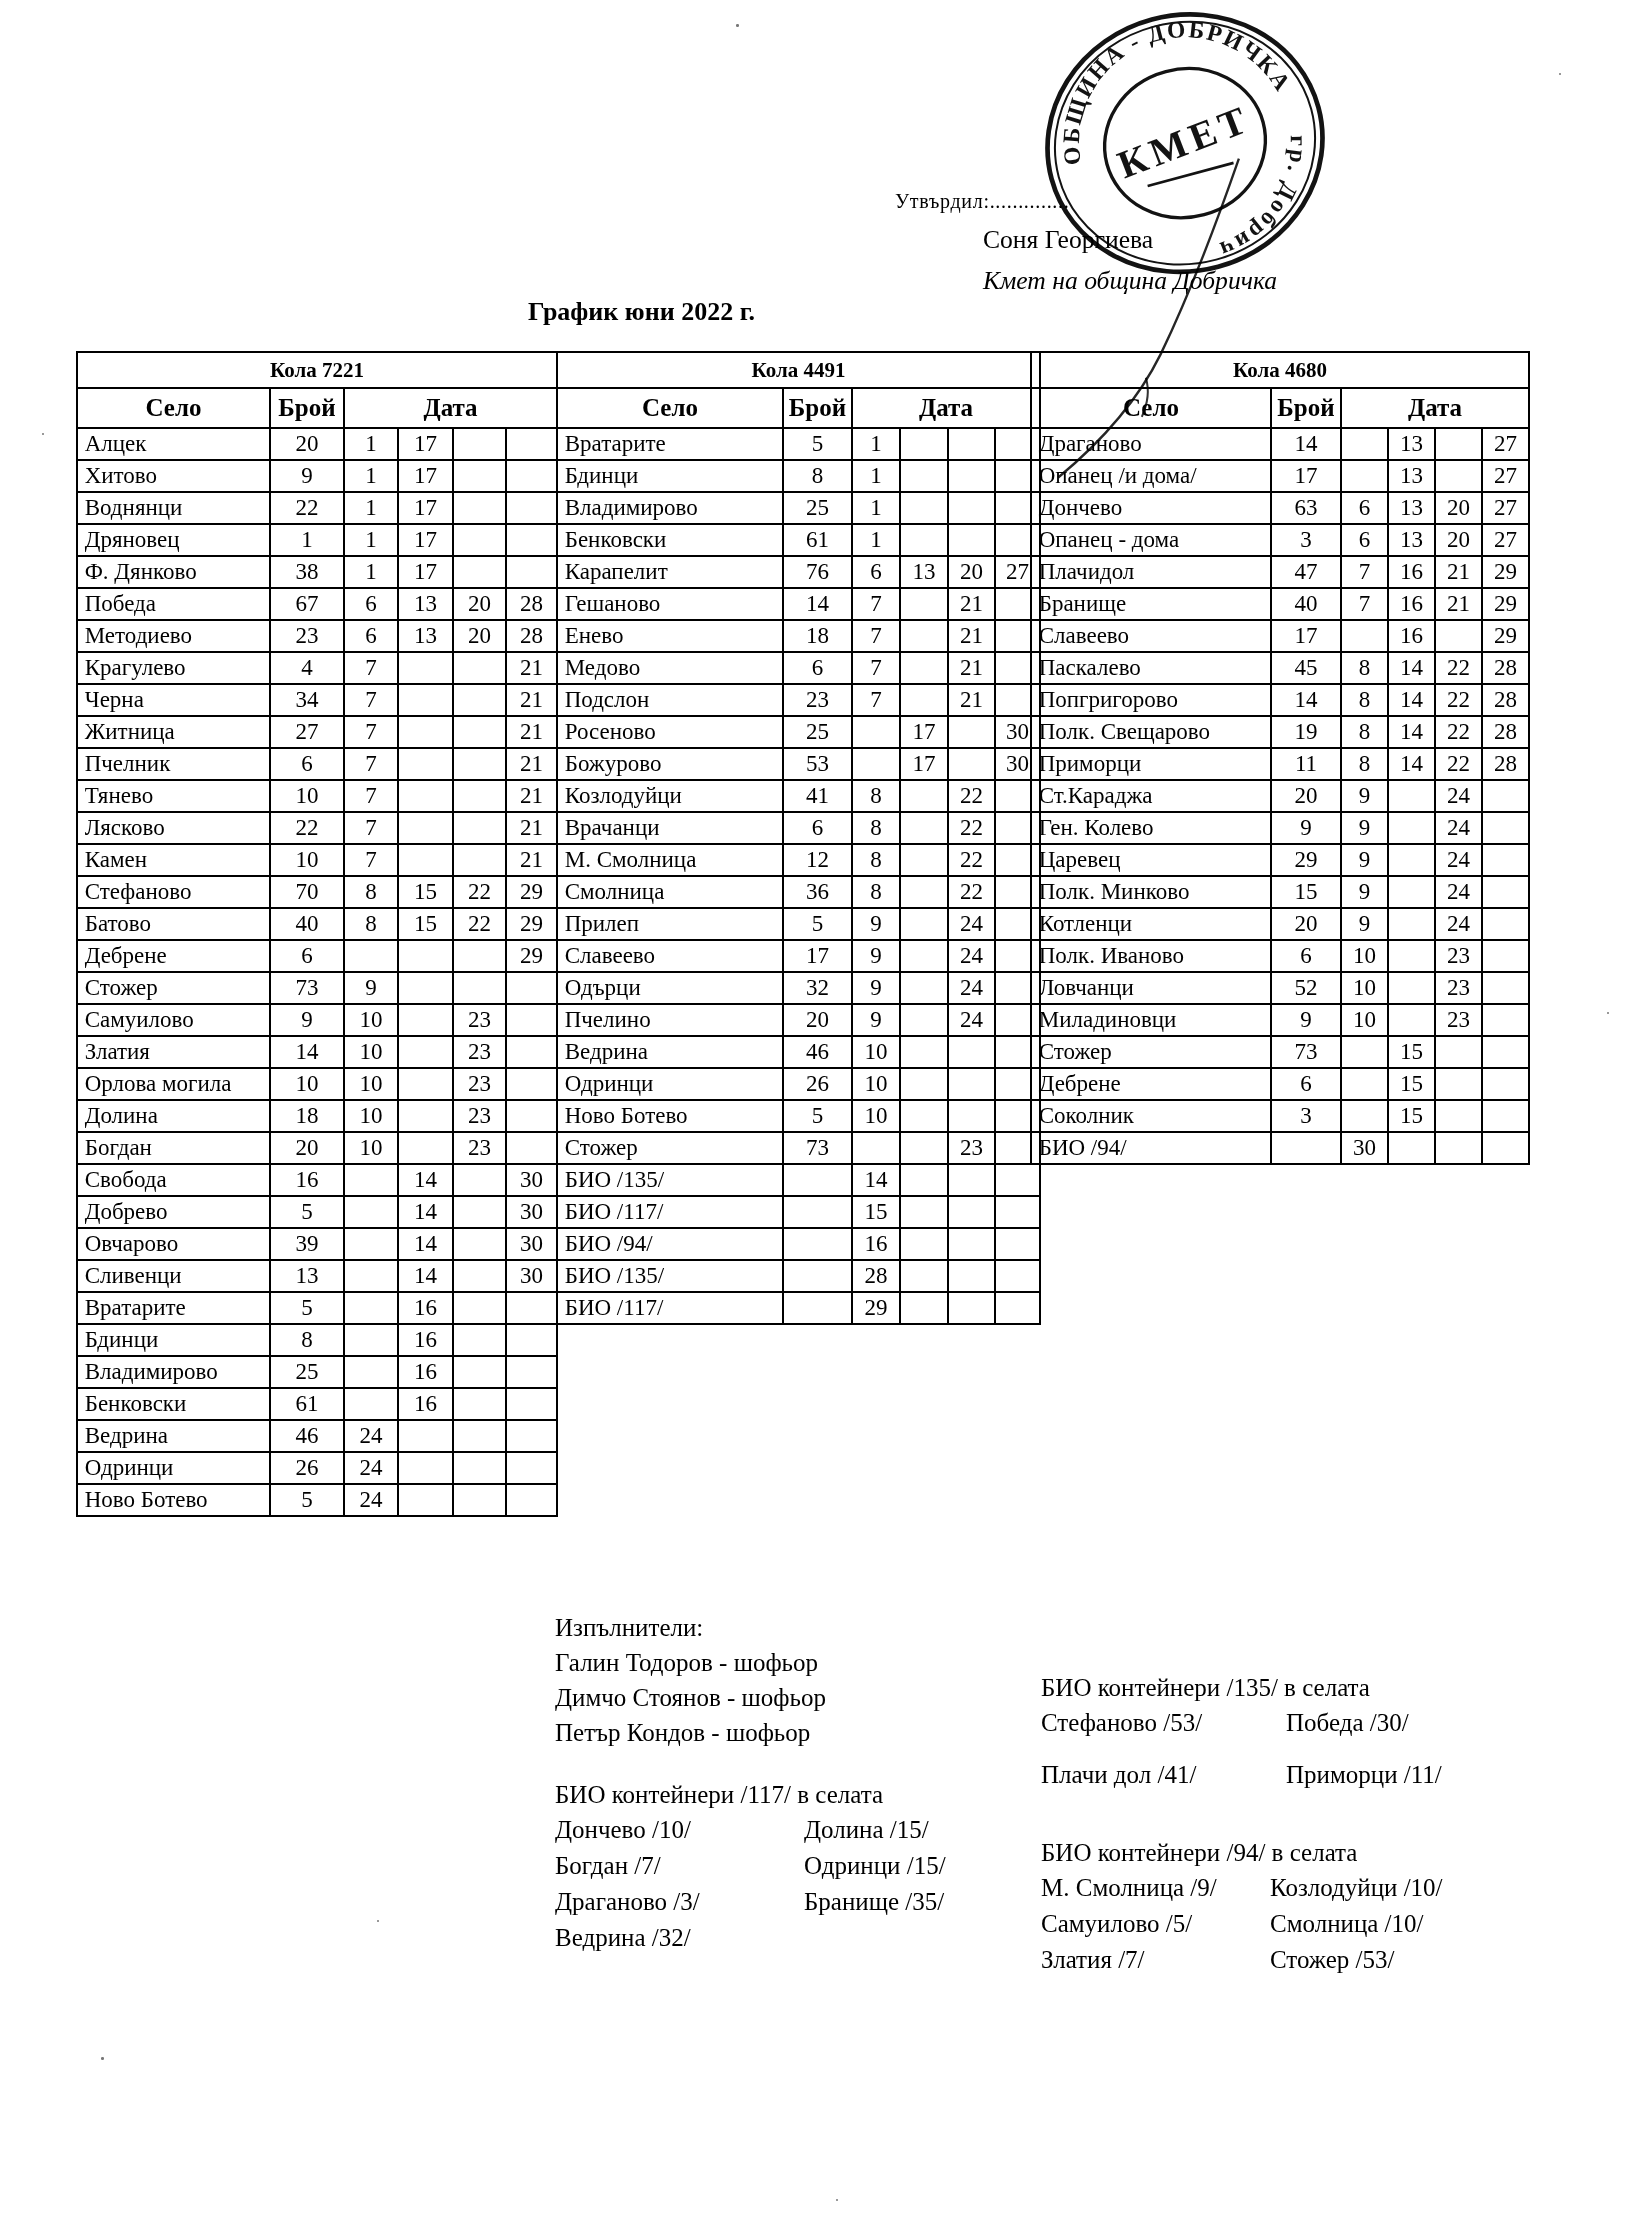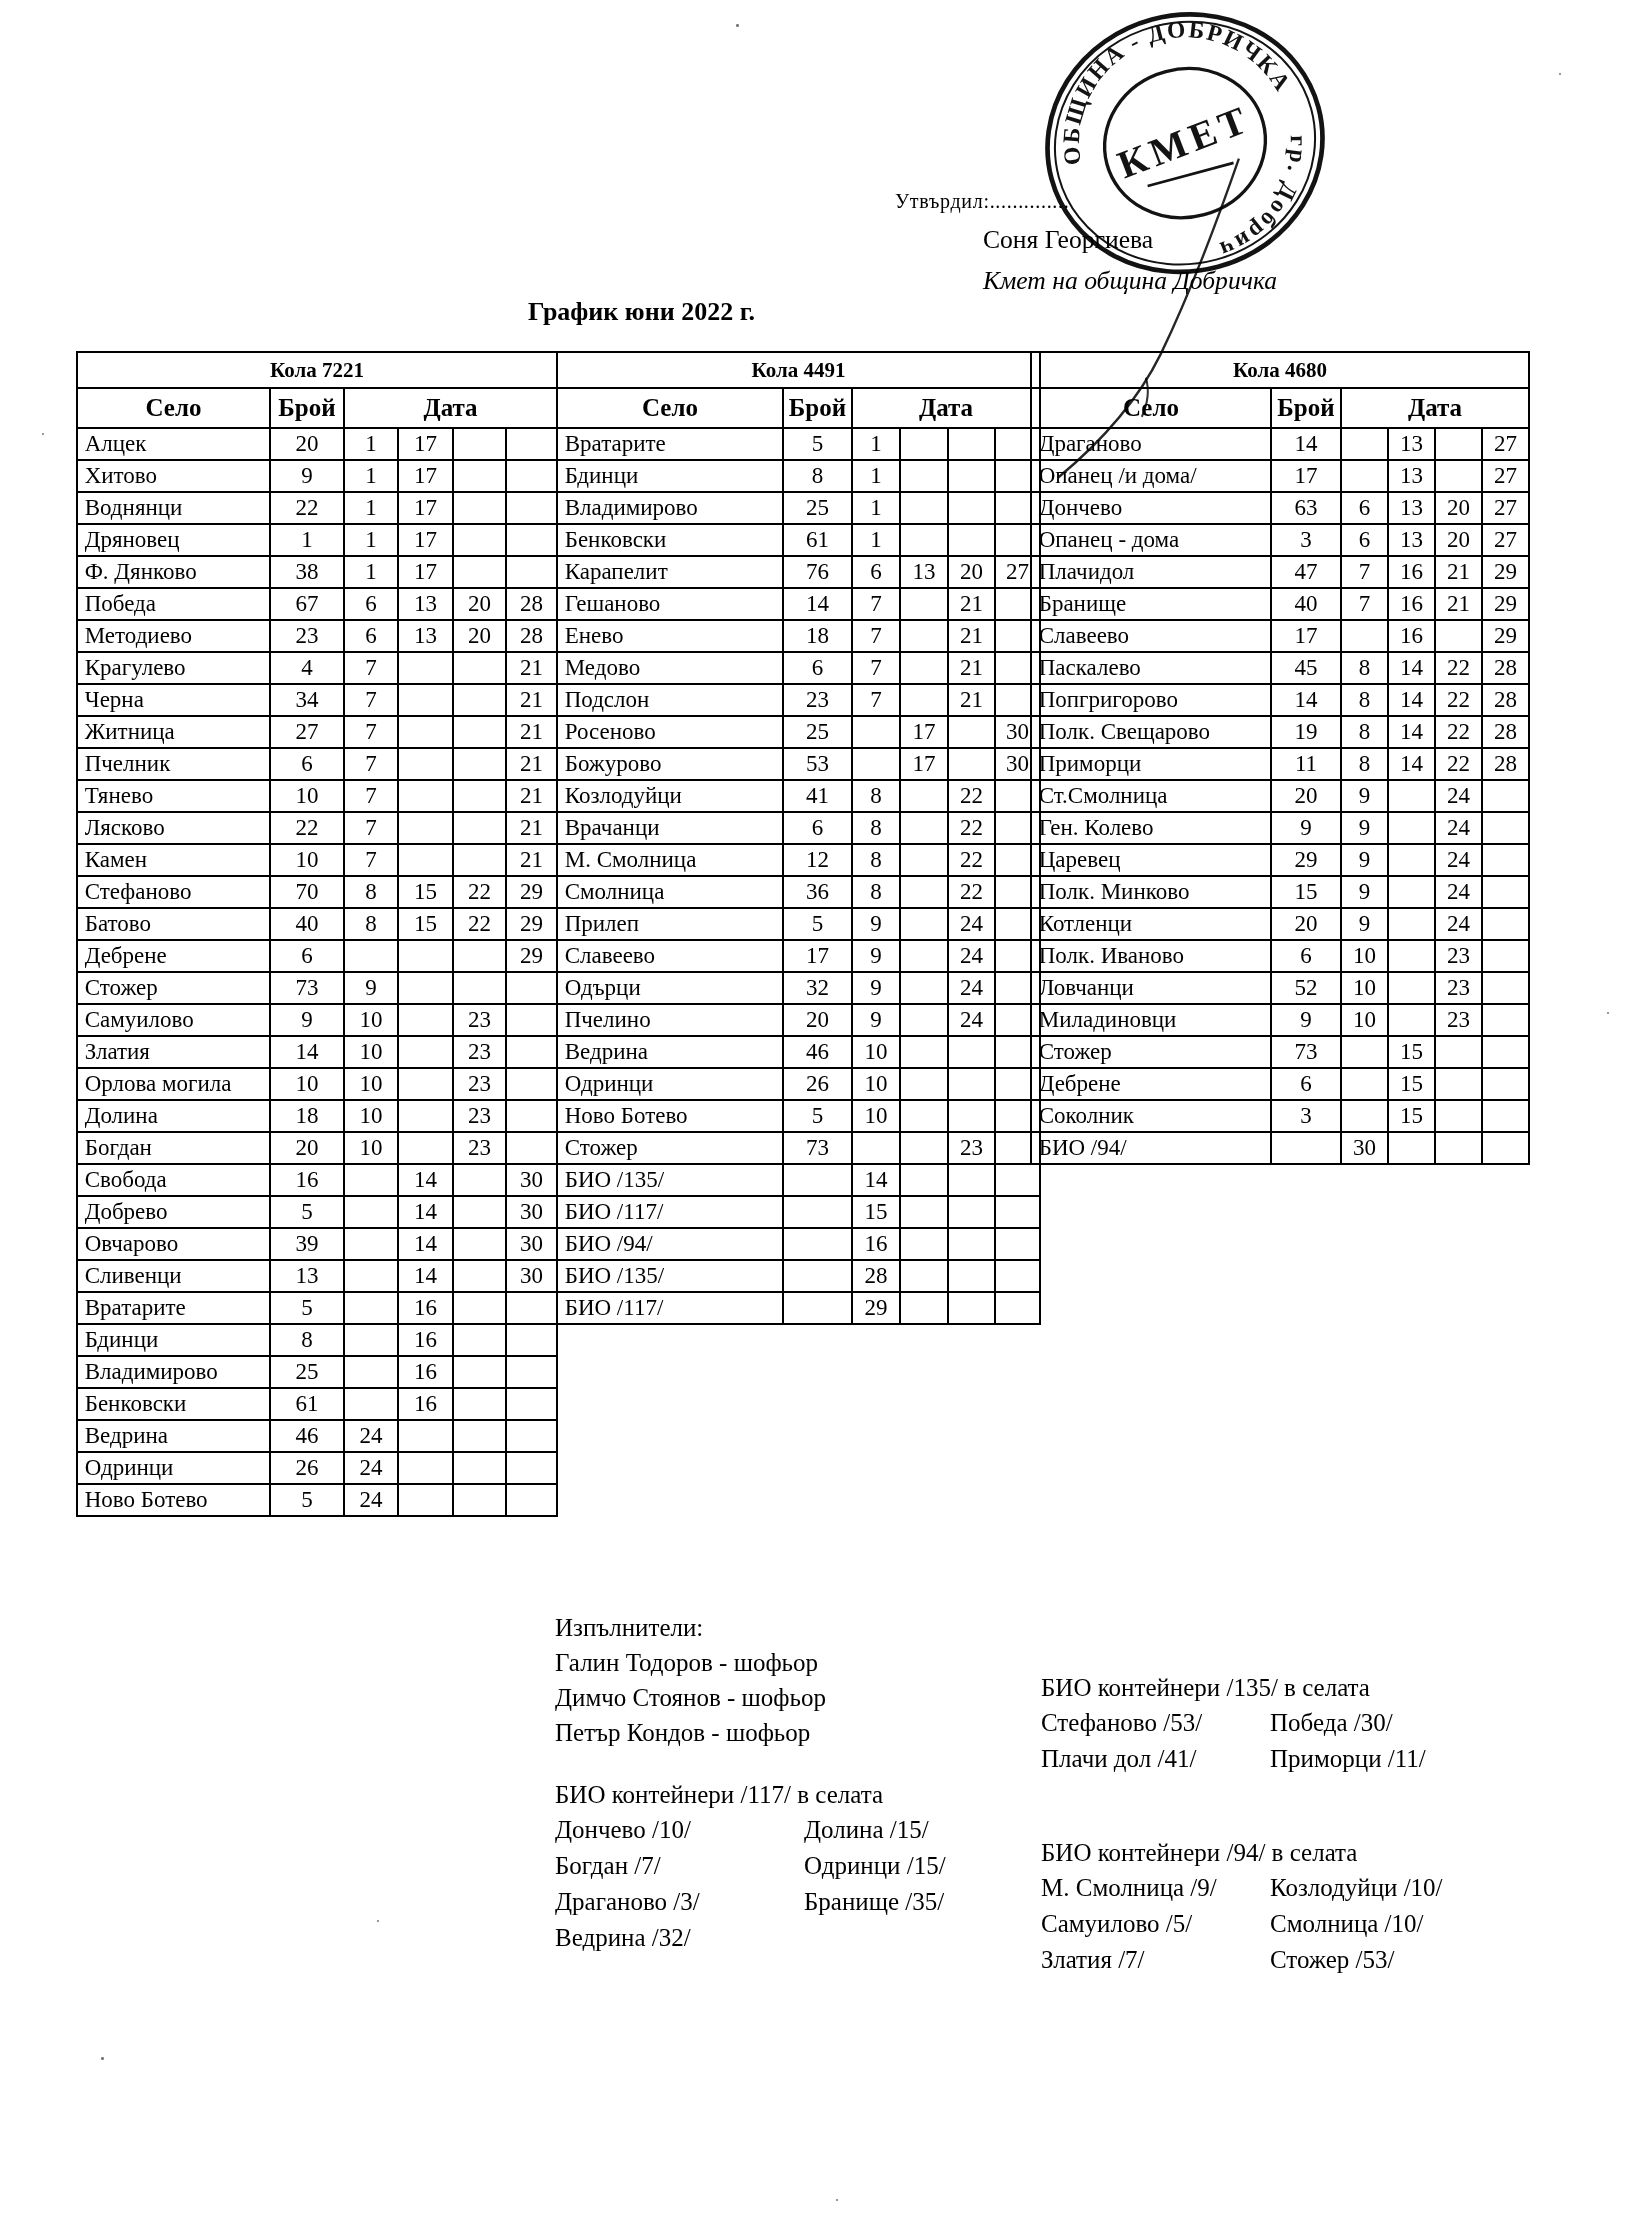--- a/index.html
+++ b/index.html
@@ -709,21 +709,21 @@
         </tr>
         <tr>
           <td class="v">Приморци</td>
           <td class="c">11</td>
           <td class="d">8</td>
           <td class="d">14</td>
           <td class="d">22</td>
           <td class="d">28</td>
         </tr>
         <tr>
-          <td class="v">Ст.Смолница</td>
+          <td class="v">Ст.Караджа</td>
           <td class="c">20</td>
           <td class="d">9</td>
           <td class="d"></td>
           <td class="d">24</td>
           <td class="d"></td>
         </tr>
         <tr>
           <td class="v">Ген. Колево</td>
           <td class="c">9</td>
           <td class="d">9</td>
@@ -830,21 +830,21 @@
         <div class="bio-item">Одринци /15/</div>
         <div class="bio-item">Драганово /3/</div>
         <div class="bio-item">Бранище /35/</div>
         <div class="bio-item">Ведрина /32/</div>
         <div class="bio-item"></div>
       </div>
   </div>
 
   <div class="abs" style="left:1041px;top:1670px;">
     <div class="bio-title">БИО контейнери /135/ в селата</div>
-    <div class="bio-grid" style="grid-template-columns:229px auto;">
+    <div class="bio-grid" style="grid-template-columns:229px auto;gap:16px;">
         <div class="bio-item">Стефаново /53/</div>
         <div class="bio-item">Победа /30/</div>
         <div class="bio-item">Плачи дол /41/</div>
         <div class="bio-item">Приморци /11/</div>
       </div>
   </div>
 
   <div class="abs" style="left:1041px;top:1835px;">
     <div class="bio-title">БИО контейнери /94/ в селата</div>
     <div class="bio-grid" style="grid-template-columns:229px auto;">

